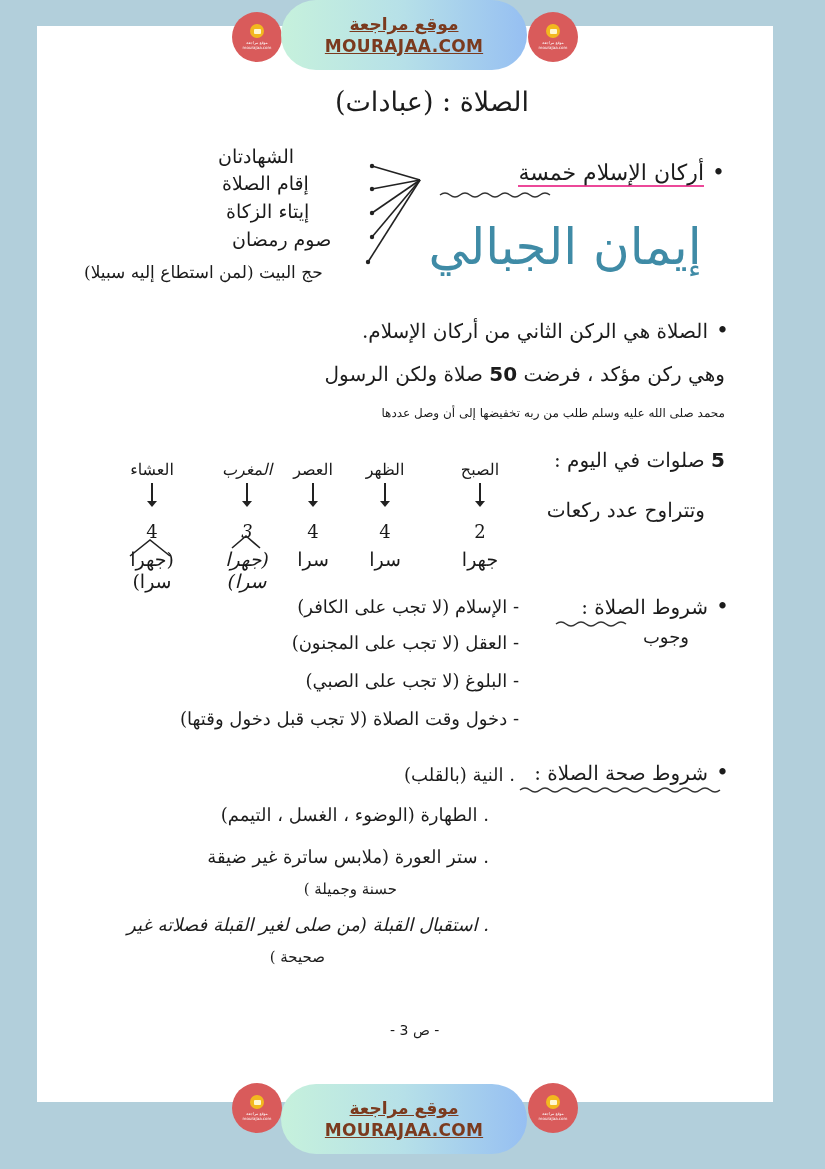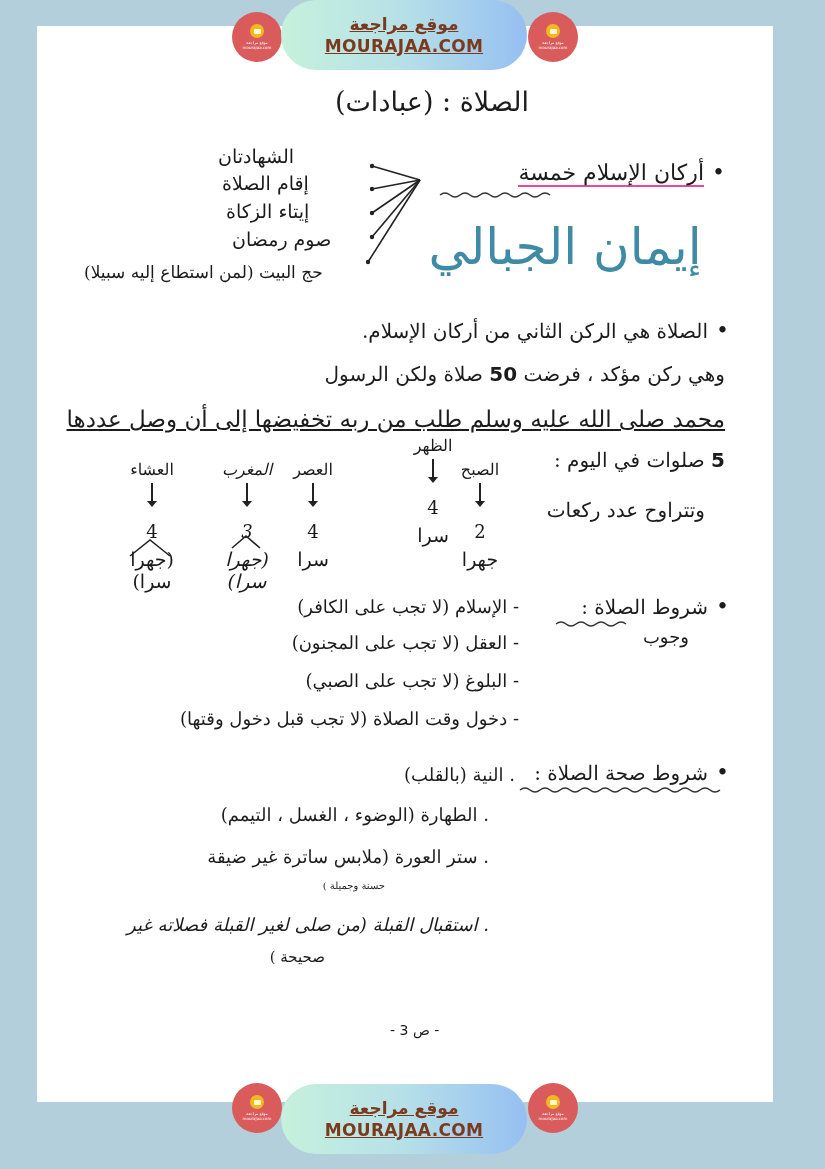--- a/index.html
+++ b/index.html
@@ -144,35 +144,35 @@
 <div class="pillar" style="top:262px; left:84px; font-size:17px;">حج البيت (لمن استطاع إليه سبيلا)</div>
 
 <div class="author">إيمان الجبالي</div>
 
 <div class="hw para bullet" style="top:318px; right:96px;"><span>الصلاة هي الركن الثاني من أركان الإسلام.</span></div>
 <div class="hw para" style="top:362px; right:100px;">
   <span>وهي ركن مؤكد ، فرضت</span>
   <span class="num-bold">50</span>
   <span>صلاة ولكن الرسول</span>
 </div>
-<div class="hw para" style="top:406px; right:100px; font-size:23px;text-decoration:underline;">محمد صلى الله عليه وسلم طلب من ربه تخفيضها إلى أن وصل عددها</div>
+<div class="hw para" style="top:406px; right:100px; font-size:12px;">محمد صلى الله عليه وسلم طلب من ربه تخفيضها إلى أن وصل عددها</div>
 <div class="hw para" style="top:448px; right:100px;">
   <span class="num-bold">5</span>
   <span>صلوات في اليوم :</span>
 </div>
 
 <div class="hw para" style="top:498px; right:120px;">وتتراوح عدد ركعات</div>
 
 <div class="rakat-col" style="top:460px; left:435px; width:50px;margin-left:20px;">
   <span>الصبح</span>
   <i class="down"></i>
   <span class="n">2</span>
   <span class="m">جهرا</span>
 </div>
-<div class="rakat-col" style="top:436px; left:360px; width:50px;margin-left:48px;">
+<div class="rakat-col" style="top:460px; left:360px; width:50px;">
   <span>الظهر</span>
   <i class="down"></i>
   <span class="n">4</span>
   <span class="m">سرا</span>
 </div>
 <div class="rakat-col" style="top:460px; left:288px; width:50px;">
   <span>العصر</span>
   <i class="down"></i>
   <span class="n">4</span>
   <span class="m">سرا</span>
@@ -194,21 +194,21 @@
 <div class="hw cond" style="top:626px; right:136px;">وجوب</div>
 <div class="hw cond" style="top:596px; right:306px;">- الإسلام (لا تجب على الكافر)</div>
 <div class="hw cond" style="top:632px; right:306px;">- العقل (لا تجب على المجنون)</div>
 <div class="hw cond" style="top:670px; right:306px;">- البلوغ (لا تجب على الصبي)</div>
 <div class="hw cond" style="top:708px; right:306px;">- دخول وقت الصلاة (لا تجب قبل دخول وقتها)</div>
 
 <div class="hw para bullet" style="top:760px; right:96px;"><span>شروط صحة الصلاة :</span></div>
 <div class="hw cond" style="top:764px; right:310px;">. النية (بالقلب)</div>
 <div class="hw cond" style="top:804px; right:336px;">. الطهارة (الوضوء ، الغسل ، التيمم)</div>
 <div class="hw cond" style="top:846px; right:336px;">. ستر العورة (ملابس ساترة غير ضيقة</div>
-<div class="hw cond" style="top:880px; right:440px; font-size:10px;">حسنة وجميلة )</div>
+<div class="hw cond" style="top:880px; right:428px; font-size:15px;">حسنة وجميلة )</div>
 <div class="hw cond" style="top:914px; right:336px;font-style:italic;">. استقبال القبلة (من صلى لغير القبلة فصلاته غير</div>
 <div class="hw cond" style="top:948px; right:500px; font-size:15px;">صحيحة )</div>
 
 <div class="page-num">- ص 3 -</div>
 
 <div class="badge bl">
   <div class="logo">
       <span></span>
     </div>
   <div class="t">موقع مراجعة</div>

